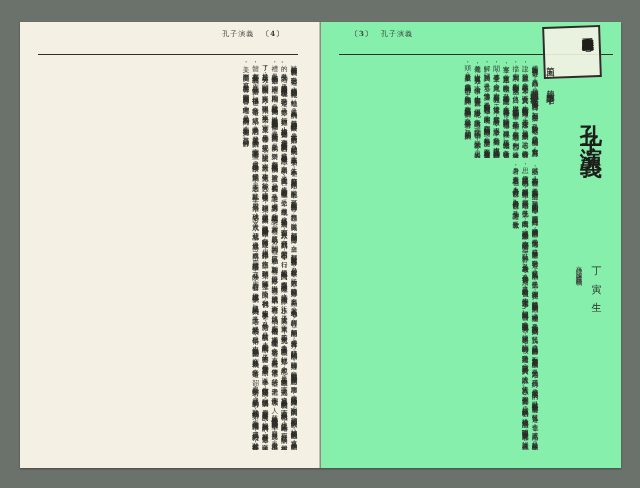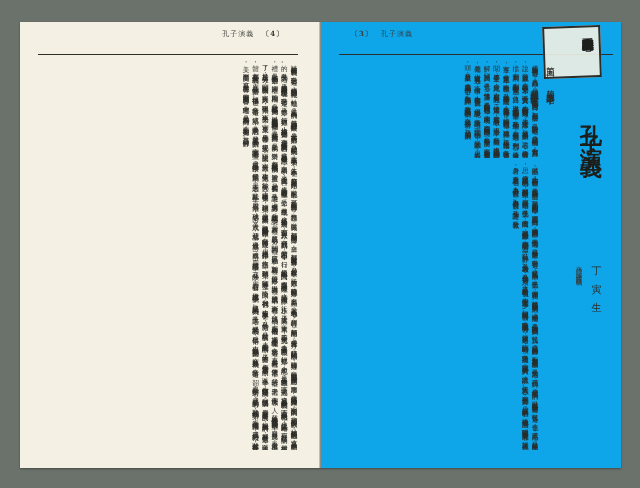--- a/index.html
+++ b/index.html
@@ -11,21 +11,21 @@
   }
   .spread {
     position: absolute; left: 20px; top: 22px; width: 601px; height: 446px;
     box-shadow: 0 1px 2px rgba(0,0,0,0.35);
   }
   .page {
     position: absolute; top: 0; height: 446px; background: #f4f1e4;
     overflow: hidden;
   }
   .page.left { left: 0; width: 300px; }
-  .page.right { left: 301px; width: 300px; background: #0ea5e9; }
+  .page.right { left: 301px; width: 300px; background: #86efac; }
   .spine {
     position: absolute; left: 299px; top: 0; width: 3px; height: 446px;
     background: linear-gradient(to right, #d9d6c8, #8e8c82, #dedbcd);
   }
   .header {
     position: absolute; top: 7px; font-size: 7px; color: #3a3a36; letter-spacing: 1px;
     white-space: nowrap;
   }
   .page.left .header { right: 28px; }
   .page.right .header { left: 22px; }

